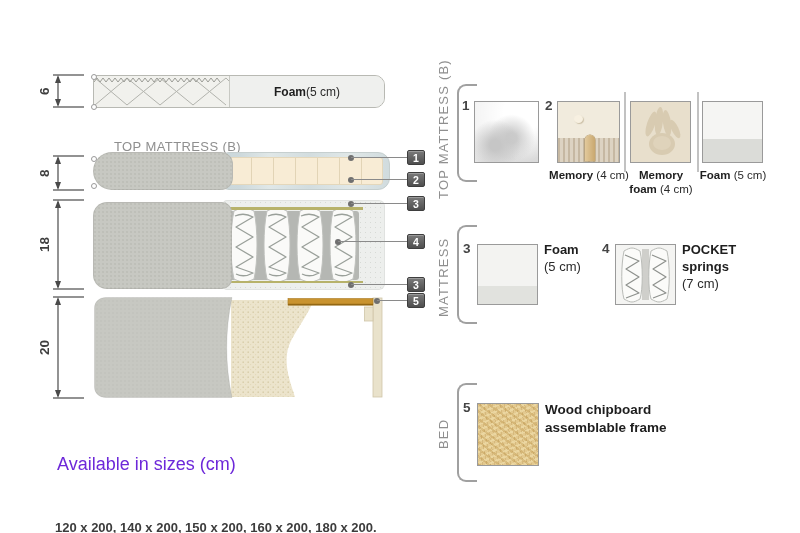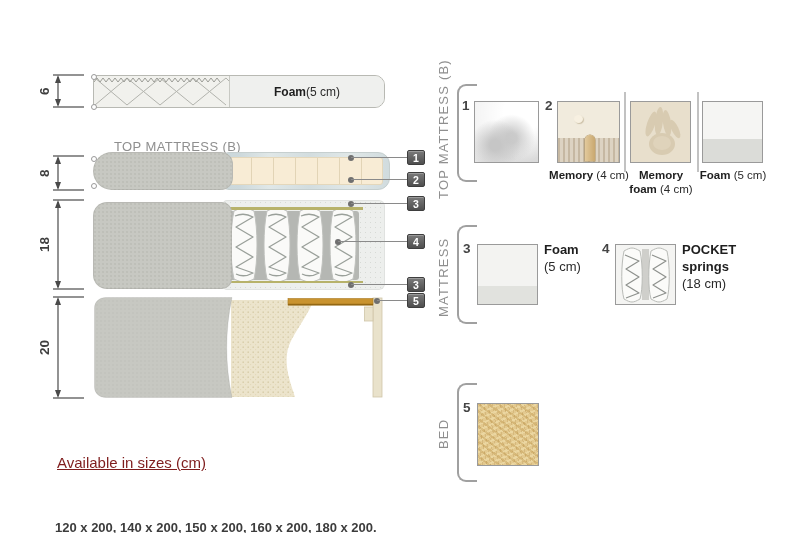--- a/index.html
+++ b/index.html
@@ -59,21 +59,21 @@
      background:#F7F0E1;box-shadow:1px 1px 1px rgba(150,130,90,.4);}
   .pic-foam5{background:linear-gradient(#F5F5F3 0 62%, #DBDCD8 62% 100%);}
   .pic-foam2{background:linear-gradient(#F3F3F1 0 70%, #E1E2DE 70% 100%);}
   .pic-chip{background:
      repeating-linear-gradient(37deg, rgba(183,140,62,.32) 0 2px, rgba(0,0,0,0) 2px 6px),
      repeating-linear-gradient(-24deg, rgba(238,219,167,.75) 0 2px, rgba(0,0,0,0) 2px 5px),
      repeating-linear-gradient(80deg, rgba(160,118,48,.20) 0 1px, rgba(0,0,0,0) 1px 4px),
      #E3C98F;}
   .pic-spr{background:#fff;}
   
-  .foot1{position:absolute;font-size:15px;color:#7f1d1d;text-decoration:underline;}
+  .foot1{position:absolute;font-size:18px;color:#6d28d9;}
   .foot2{position:absolute;font-size:13px;font-weight:bold;color:#3c3c3c;margin-top:46px;}
 </style>
 </head>
 <body>
 
 <div id="canvas">
 
   <span class="dim-num" style="left:36px;top:74px;height:34px;">6</span>
   <svg class="abs" style="left:53px;top:74px;" width="32" height="34">
     <line x1="0" y1="1" x2="31" y2="1" stroke="#4a4a4a" stroke-width="1.2"></line>
@@ -257,25 +257,29 @@
       </g>
       <g transform="translate(31,2)">
         <path d="M4 4 C1 18 1 42 4 52 C11 56 13 56 20 52 C23 42 23 18 20 4 C13 0 11 0 4 4 Z" fill="#FBFBF9" stroke="#B9BBB7"></path>
         <path d="M5 8 L19 14 L6 22 L19 30 L6 38 L19 46 L6 51" fill="none" stroke="#8E918D" stroke-width="1.2" stroke-linejoin="round"></path>
       </g>
     </svg>
   </div>
   <div class="slabel" style="left:682px;top:242px;width:80px;">
     <span class="b">POCKET</span><br>
     <span class="b">springs</span><br>
-    <span>(18 cm)</span>
+    <span>(7 cm)</span>
   </div>
 
   <div class="vlabel" style="left:433px;top:405px;height:58px;">BED</div>
   <div class="bracket" style="left:457px;top:383px;height:99px;"></div>
 
   <span class="lnum" style="left:463px;top:400px;">5</span>
   <div class="limg pic-chip" style="left:477px;top:403px;width:62px;height:63px;"></div>
+  <div class="slabel" style="left:545px;top:401px;width:140px;font-size:13.5px;">
+    <span class="b">Wood chipboard</span><br>
+    <span class="b">assemblable frame</span>
+  </div>
 
   <div class="foot1" style="left:57px;top:454px;">Available in sizes (cm)</div>
   <div class="foot2" style="left:55px;top:474px;">120 x 200, 140 x 200, 150 x 200, 160 x 200, 180 x 200.</div>
 
 </div>
 
 </body></html>

